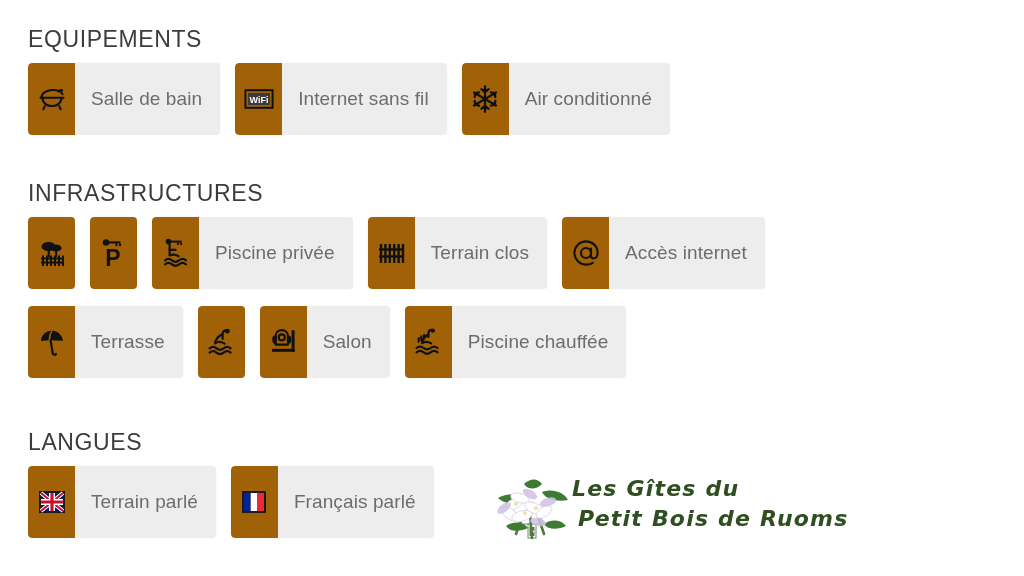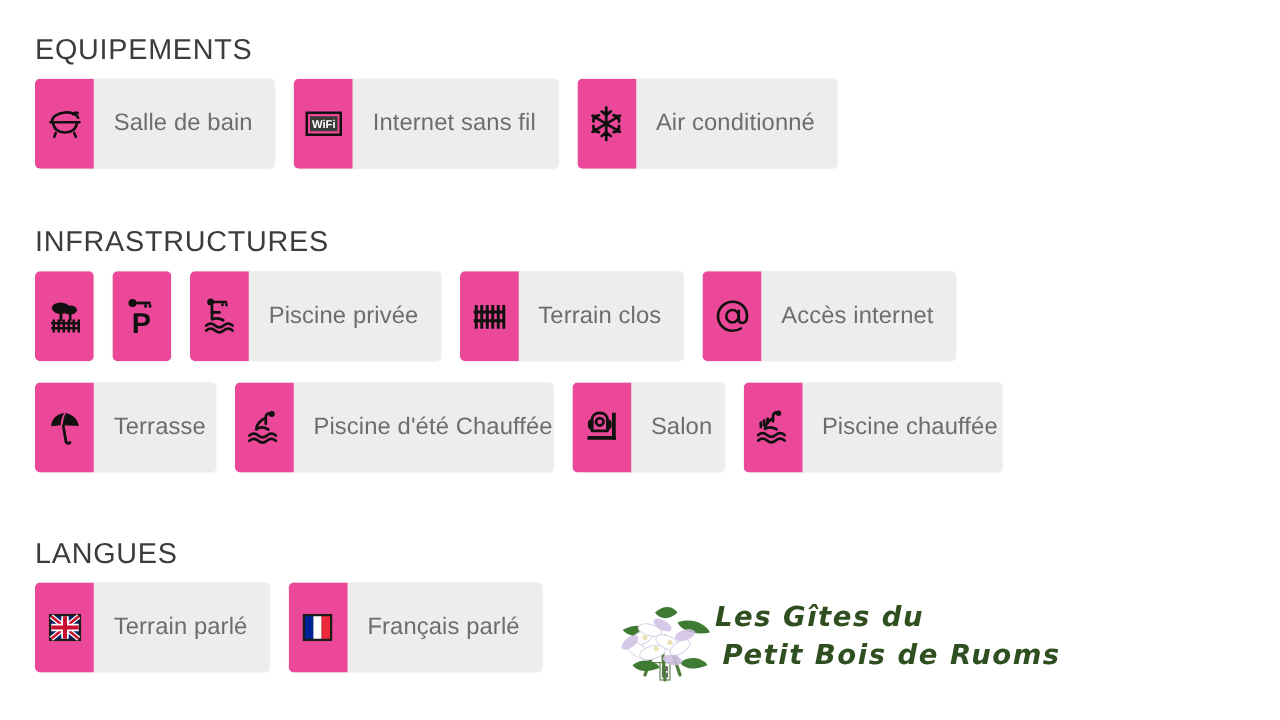--- a/index.html
+++ b/index.html
@@ -49,21 +49,21 @@
     height: 72px;
     background: #ededed;
     border-radius: 4px;
     margin-right: 15px;
     overflow: hidden;
     box-shadow: 0 0 0 1px rgba(0,0,0,0.015);
   }
   .tile-icon {
     width: 47px;
     min-width: 47px;
-    background: #ec4899;
+    background: #a16207;
     display: flex;
     align-items: center;
     justify-content: center;
     border-top-left-radius: 4px;
     border-bottom-left-radius: 4px;
   }
   .tile-label {
     display: flex;
     align-items: center;
     color: #6d6d6d;
@@ -71,21 +71,21 @@
     padding: 0 18px 0 16px;
     white-space: nowrap;
     letter-spacing: 0.1px;
   }
   .ico { display:block; }
 
   
   .logo {
     position: absolute;
     right: 22px;
-    bottom: 12px;
+    bottom: 18px;
     width: 310px;
     height: 96px;
   }
   .logo-text {
     position: absolute;
     left: 86px;
     top: 10px;
     color: #2f4f21;
     font-family: "DejaVu Sans", sans-serif;
     font-style: italic;
@@ -287,21 +287,20 @@
               <g fill="none" stroke="#111" stroke-width="2.2" stroke-linecap="round" stroke-linejoin="round">
                 <path d="M20.4 3.4 C18 3.4 16.6 5 16.6 7 L16.6 12"></path>
                 <path d="M16.6 7.4 C13.4 8.6 10.6 11.2 9.2 14.6"></path>
                 <path d="M9 16.4 C11.8 14.6 15.4 14.6 18.6 16.6"></path>
                 <path d="M3.6 21.4 C6 19.4 8.2 19.4 10.6 21.4 C13 23.4 15.2 23.4 17.6 21.4 C20 19.4 22.2 19.4 24.6 21.4"></path>
                 <path d="M3.6 25.6 C6 23.6 8.2 23.6 10.6 25.6 C13 27.6 15.2 27.6 17.6 25.6 C20 23.6 22.2 23.6 24.6 25.6"></path>
               </g>
               <circle cx="21.4" cy="4.2" r="2.4" fill="#111"></circle>
             </svg>
           </div>
-          <div class="tile-label">Piscine d'été Chauffée</div>
         </div>
 
         <div class="tile">
           <div class="tile-icon">
             <svg class="ico" width="30" height="30" viewBox="0 0 30 30" aria-hidden="true">
               <g fill="none" stroke="#111" stroke-width="2.2" stroke-linejoin="round">
                 <path d="M7.6 9.2 C7.6 5.4 10.2 3.2 13.8 3.2 C17.4 3.2 20 5.4 20 9.2 L20 17.6 L7.6 17.6 Z"></path>
                 <path d="M5.4 11.6 C5.4 10 6.4 9.2 7.6 9.6 L7.6 15.6 C6.4 16 5.4 15.2 5.4 13.6 Z" fill="#111"></path>
                 <path d="M22.2 11.6 C22.2 10 21.2 9.2 20 9.6 L20 15.6 C21.2 16 22.2 15.2 22.2 13.6 Z" fill="#111"></path>
                 <circle cx="13.8" cy="10.4" r="3"></circle>

